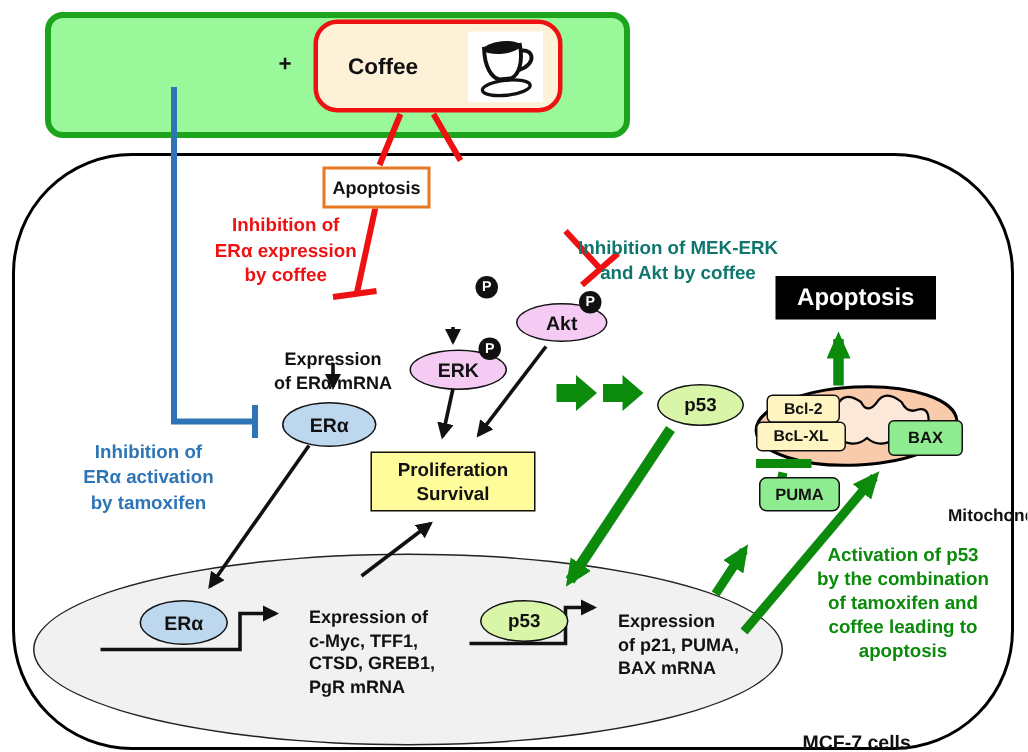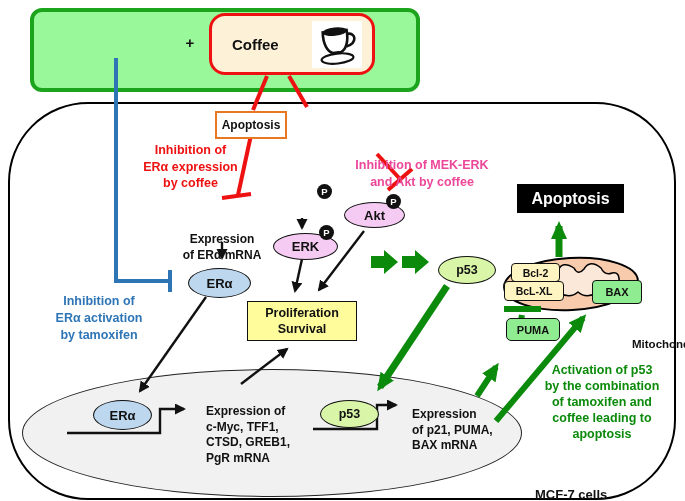--- a/index.html
+++ b/index.html
@@ -30,21 +30,21 @@
     border:1.6px solid #222;border-radius:50%;z-index:2;}
   svg.overlay{left:0;top:0;z-index:5;pointer-events:none;}
   
   .caffeine{left:215px;top:111px;width:68px;height:24px;background:#fff;border:2px solid #E87722;
     display:flex;align-items:center;justify-content:center;font-size:12px;z-index:6;}
   .caffeine-plus{left:299px;top:108px;width:134px;height:45px;background:#fff;border:2px solid #E87722;
     display:flex;align-items:center;justify-content:center;font-size:12px;line-height:1.35;z-index:6;}
   
   .note{z-index:6;font-size:12.5px;line-height:16.5px;}
   .red-note-1{left:128px;top:142px;width:125px;color:#EE1111;}
-  .red-note-2{left:338px;top:157px;width:168px;color:#ec4899;}
+  .red-note-2{left:368px;top:157px;width:168px;color:#0f766e;}
   .blue-note{left:34px;top:293px;width:130px;color:#2E75B6;line-height:17px;}
   .green-note{left:534px;top:362px;width:136px;color:#0B8A0B;line-height:16px;}
   
   .blk{z-index:6;font-size:12px;line-height:16px;margin-top:24px;}
   .expr-era{left:168px;top:207px;width:108px;}
   .expr-cmyc{left:206px;top:380px;width:112px;text-align:left;line-height:15.5px;}
   .expr-p21{left:412px;top:383px;width:108px;text-align:left;line-height:15.5px;}
   .mito-label{left:586px;top:312px;width:88px;font-size:11.5px;padding-left:46px;}
   .mcf7{left:535px;top:463px;width:110px;font-size:13px;}
   

